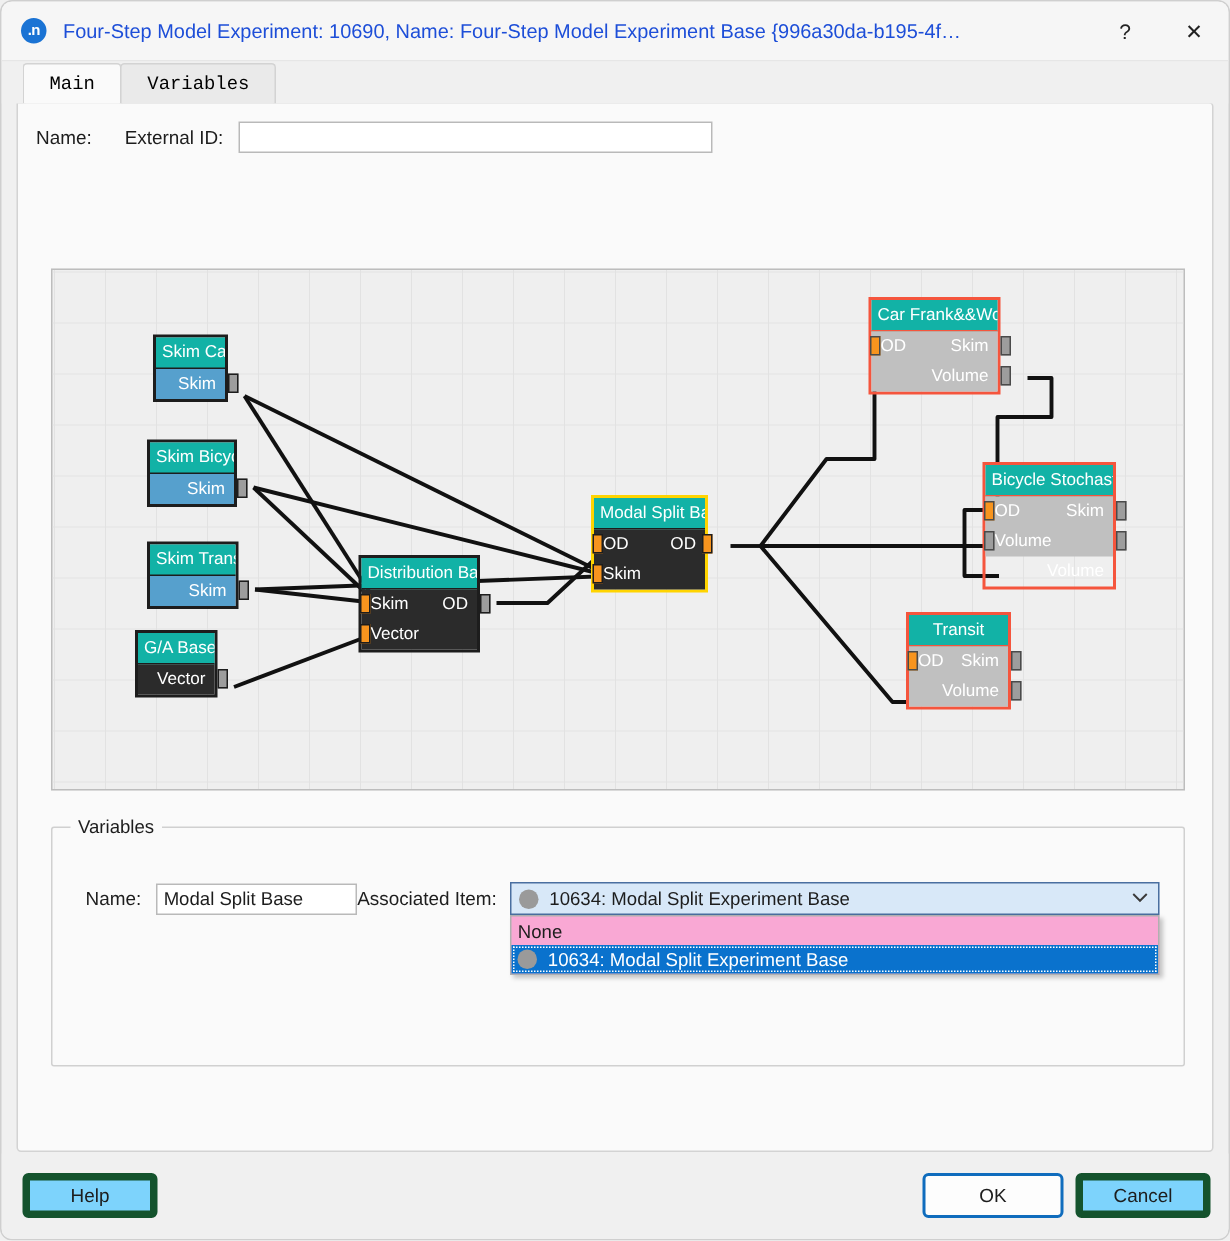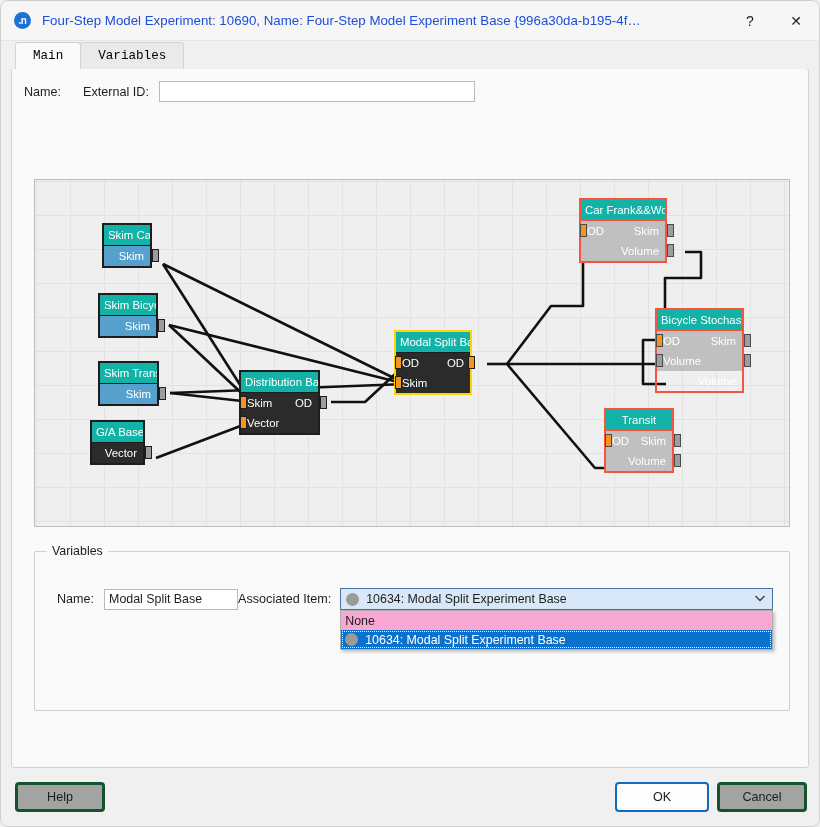--- a/index.html
+++ b/index.html
@@ -267,22 +267,22 @@
   
   #footer {
     position: absolute;
     left: 0; bottom: 0;
     width: 820px; height: 57px;
     background: #f0f0f0;
   }
   .btn {
     position: absolute;
     height: 30px;
-    background: #a3a3a3;
-    border: 3px solid #14532d;
+    background: #7dd3fc;
+    border: 5px solid #14532d;
     border-radius: 4px;
     font-size: 12.6px;
     font-family: "Liberation Sans", sans-serif;
     color: #1d1d1d;
     display: flex; align-items: center; justify-content: center;
     cursor: default;
   }
   #help-btn   { left: 14px;  top: 13px; width: 90px; }
   #ok-btn     { left: 614px; top: 13px; width: 94px;
                 border: 2px solid #0f6cbd; background: #fdfdfd; }

